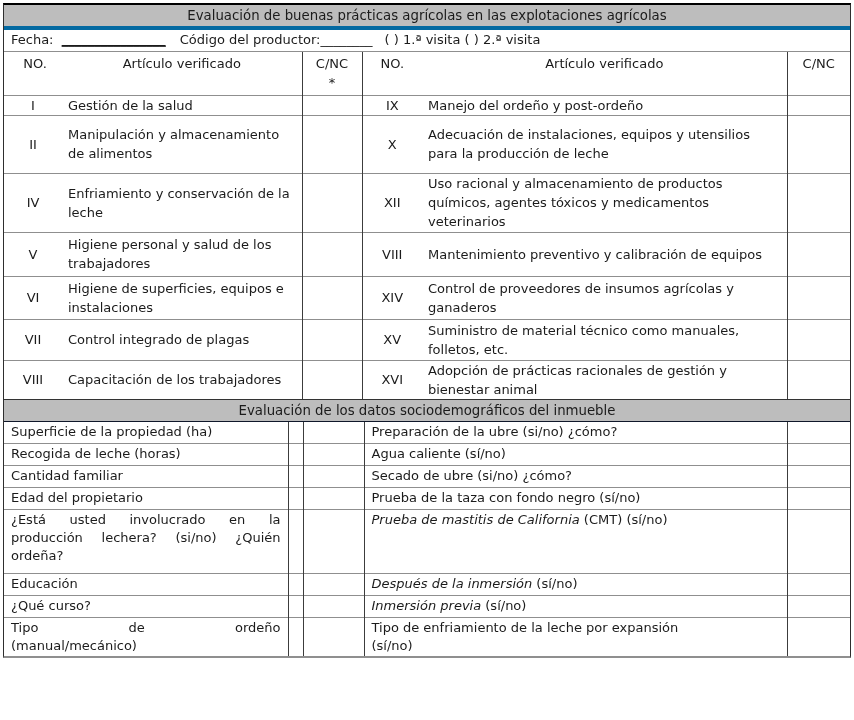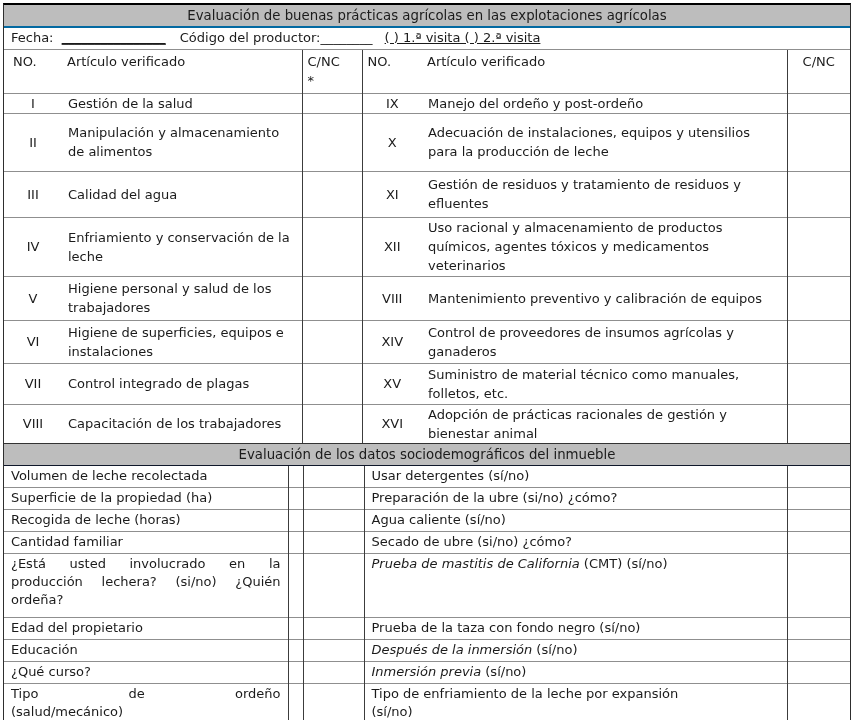--- a/index.html
+++ b/index.html
@@ -11,33 +11,33 @@
   }
   .doc{
     width:848px;box-sizing:border-box;background:#fff;
     border-left:1px solid #2e2e2e;border-right:1px solid #2e2e2e;
     border-top:2px solid #000;border-bottom:2px solid #8f8f8f;
   }
   .bar{
     background:#bdbdbd;text-align:center;height:21px;line-height:21px;
     font-size:13.3px;white-space:nowrap;overflow:hidden;
   }
-  .bar1{border-bottom:2px solid #0369a1;}
+  .bar1{border-bottom:4px solid #0369a1;}
   .bar2{border-top:1px solid #333;border-bottom:1px solid #0f172a;}
   .fecha{
     height:21px;line-height:20px;padding-left:7px;white-space:nowrap;
     border-bottom:1px solid #8f8f8f;overflow:hidden;
   }
   .fecha .gap1{margin-left:4px;text-decoration:underline;}
   .fecha .gap2{margin-left:10px;}
-  .fecha .gap3{margin-left:8px;text-decoration:underline;}
+  .fecha .gap3{margin-left:8px;}
   table{border-collapse:collapse;table-layout:fixed;width:846px;}
   td,th{font-weight:normal;overflow:hidden;}
   
-  .checklist th{vertical-align:top;text-align:left;padding:2px 5px 0 5px;line-height:19px;}
+  .checklist th{vertical-align:top;text-align:center;padding:2px 5px 0 5px;line-height:19px;}
   .checklist th.noH{padding-left:9px;}
   .checklist th.cncL{padding-left:5px;}
   .checklist th.cncR{text-align:center;padding-left:0;padding-right:0;}
   .checklist td{vertical-align:middle;line-height:19px;padding:0 6px;}
   .checklist td.no{text-align:center;padding:0;}
   .checklist tbody td{border-top:1px solid #8f8f8f;}
   .vL{border-left:1px solid #3c3c3c;}
   .vR{border-right:1px solid #3c3c3c;}
   
   .socio td{vertical-align:top;line-height:18px;padding:1px 7px;}
@@ -93,28 +93,20 @@
           <td class="cnc vL"></td>
         </tr>
         <tr style="height: 58px;">
           <td class="no">II</td>
           <td class="item">Manipulación y almacenamiento de alimentos</td>
           <td class="cnc vL vR"></td>
           <td class="no">X</td>
           <td class="item">Adecuación de instalaciones, equipos y utensilios para la producción de leche</td>
           <td class="cnc vL"></td>
         </tr>
-        <tr style="height: 46px;">
-          <td class="no">III</td>
-          <td class="item">Calidad del agua</td>
-          <td class="cnc vL vR"></td>
-          <td class="no">XI</td>
-          <td class="item">Gestión de residuos y tratamiento de residuos y efluentes</td>
-          <td class="cnc vL"></td>
-        </tr>
         <tr style="height: 59px;">
           <td class="no">IV</td>
           <td class="item">Enfriamiento y conservación de la leche</td>
           <td class="cnc vL vR"></td>
           <td class="no">XII</td>
           <td class="item">Uso racional y almacenamiento de productos químicos, agentes tóxicos y medicamentos veterinarios</td>
           <td class="cnc vL"></td>
         </tr>
         <tr style="height: 44px;">
           <td class="no">V</td>
@@ -158,77 +150,70 @@
   <table class="socio">
     <colgroup>
       <col style="width:284px">
         <col style="width:15px">
         <col style="width:61px">
       <col style="width:423px">
         <col style="width:63px">
     </colgroup>
     <tbody id="socio-body">
         <tr style="height: 22px;">
-          <td class="sL"><span>Volumen de leche recolectada</span></td>
-          <td class="b1"></td>
-          <td class="b2"></td>
-          <td class="sR"><span>Usar detergentes (sí/no)</span></td>
-          <td class="b3"></td>
-        </tr>
-        <tr style="height: 22px;">
           <td class="sL"><span>Superficie de la propiedad (ha)</span></td>
           <td class="b1"></td>
           <td class="b2"></td>
           <td class="sR"><span>Preparación de la ubre (si/no) ¿cómo?</span></td>
           <td class="b3"></td>
         </tr>
         <tr style="height: 22px;">
           <td class="sL"><span>Recogida de leche (horas)</span></td>
           <td class="b1"></td>
           <td class="b2"></td>
           <td class="sR"><span>Agua caliente (sí/no)</span></td>
           <td class="b3"></td>
         </tr>
         <tr style="height: 22px;">
           <td class="sL"><span>Cantidad familiar</span></td>
           <td class="b1"></td>
           <td class="b2"></td>
           <td class="sR"><span>Secado de ubre (si/no) ¿cómo?</span></td>
+          <td class="b3"></td>
+        </tr>
+        <tr style="height: 22px;">
+          <td class="sL"><span>Edad del propietario</span></td>
+          <td class="b1"></td>
+          <td class="b2"></td>
+          <td class="sR"><span>Prueba de la taza con fondo negro (sí/no)</span></td>
           <td class="b3"></td>
         </tr>
         <tr style="height: 64px;">
           <td class="sL"><span class="jl">¿Está usted involucrado en la</span><span class="jl">producción lechera? (si/no) ¿Quién</span><span>ordeña?</span></td>
           <td class="b1"></td>
           <td class="b2"></td>
           <td class="sR"><span class="it">Prueba de mastitis de California</span><span> (CMT) (sí/no)</span></td>
           <td class="b3"></td>
         </tr>
         <tr style="height: 22px;">
-          <td class="sL"><span>Edad del propietario</span></td>
-          <td class="b1"></td>
-          <td class="b2"></td>
-          <td class="sR"><span>Prueba de la taza con fondo negro (sí/no)</span></td>
-          <td class="b3"></td>
-        </tr>
-        <tr style="height: 22px;">
           <td class="sL"><span>Educación</span></td>
           <td class="b1"></td>
           <td class="b2"></td>
           <td class="sR"><span class="it">Después de la inmersión</span><span> (sí/no)</span></td>
           <td class="b3"></td>
         </tr>
         <tr style="height: 22px;">
           <td class="sL"><span>¿Qué curso?</span></td>
           <td class="b1"></td>
           <td class="b2"></td>
           <td class="sR"><span class="it">Inmersión previa</span><span> (sí/no)</span></td>
           <td class="b3"></td>
         </tr>
         <tr style="height: 34px;">
-          <td class="sL"><span class="jl">Tipo de ordeño</span><span>(salud/mecánico)</span></td>
+          <td class="sL"><span class="jl">Tipo de ordeño</span><span>(manual/mecánico)</span></td>
           <td class="b1"></td>
           <td class="b2"></td>
           <td class="sR"><span>Tipo de enfriamiento de la leche por expansión</span><br><span>(sí/no)</span></td>
           <td class="b3"></td>
         </tr>
       </tbody>
   </table>
 
 </div>
 

